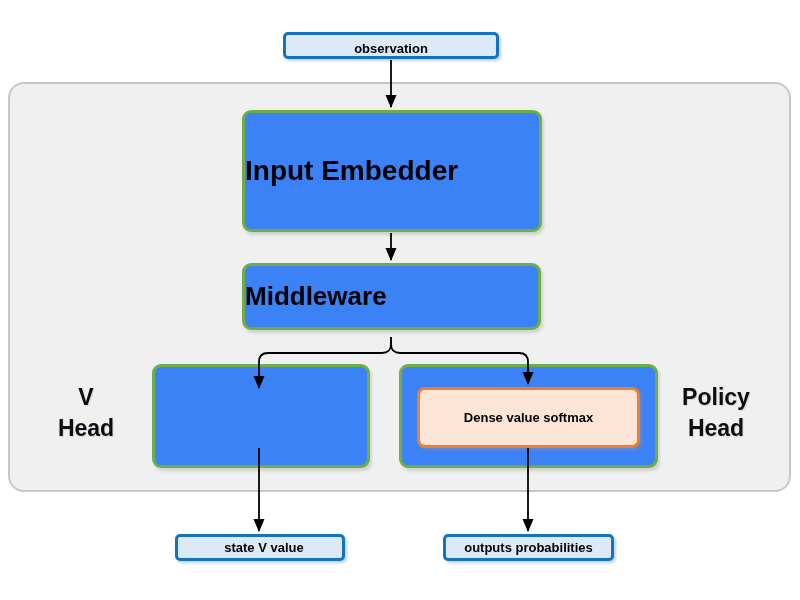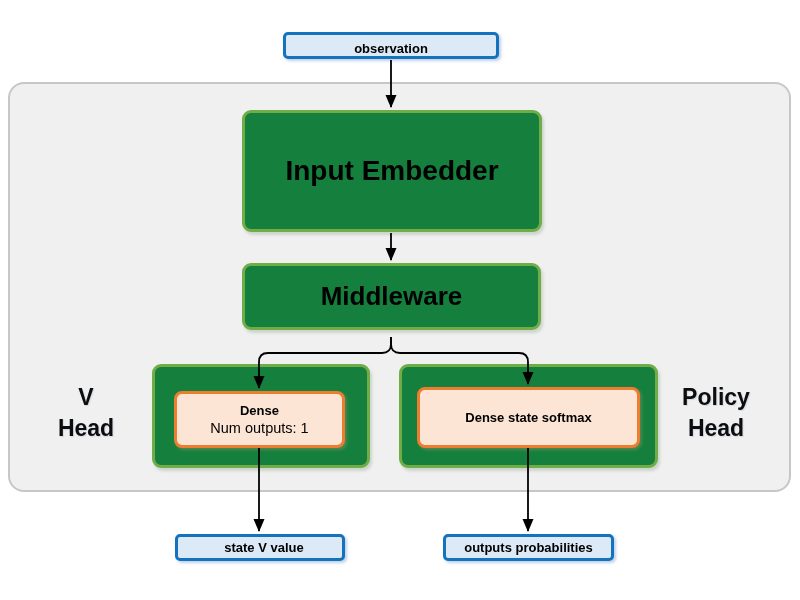--- a/index.html
+++ b/index.html
@@ -33,27 +33,26 @@
     display: flex;
     align-items: center;
     justify-content: center;
     font-weight: bold;
     font-size: 13px;
     color: #000;
     box-shadow: 2px 2px 3px rgba(110,150,200,0.45);
   }
   .box-green {
     position: absolute;
-    background: #15803d;
+    background: #3b82f6;
     border: 3px solid #70ad47;
     border-radius: 9px;
     box-sizing: border-box;
     display: flex;
     align-items: center;
-    justify-content: center;
     color: #000;
     box-shadow: 2px 3px 3px rgba(150,170,150,0.4);
   }
   .box-green.big-label { font-weight: bold; font-size: 28px; }
   .box-green.mid-label { font-weight: bold; font-size: 26px; }
   .box-orange {
     position: absolute;
     background: #fce5d5;
     border: 3px solid #ed7d31;
     border-radius: 8px;
@@ -97,32 +96,28 @@
 
   <div class="box-green big-label" style="left:242px; top:110px; width:300px; height:122px;">
     <span>Input Embedder</span>
   </div>
 
   <div class="box-green mid-label" style="left:242px; top:263px; width:299px; height:67px;">
     <span>Middleware</span>
   </div>
 
   <div class="box-green" style="left:152px; top:364px; width:218px; height:104px;"></div>
-  <div class="box-orange" style="left:174px; top:391px; width:171px; height:57px;">
-    <span class="dense-title">Dense</span>
-    <span class="dense-sub">Num outputs: 1</span>
-  </div>
   <div class="head-label" style="left:36px; top:382px; width:100px;">
     <div>V</div>
     <div>Head</div>
   </div>
 
   <div class="box-green" style="left:399px; top:364px; width:259px; height:104px;"></div>
   <div class="box-orange" style="left:417px; top:387px; width:223px; height:61px;">
-    <span class="dense-title">Dense state softmax</span>
+    <span class="dense-title">Dense value softmax</span>
   </div>
   <div class="head-label" style="left:666px; top:382px; width:100px;">
     <div>Policy</div>
     <div>Head</div>
   </div>
 
   <div class="box-blue" style="left:175px; top:534px; width:170px; height:27px;padding-left:8px;">
     <span>state V value</span>
   </div>
   <div class="box-blue" style="left:443px; top:534px; width:171px; height:27px;">

